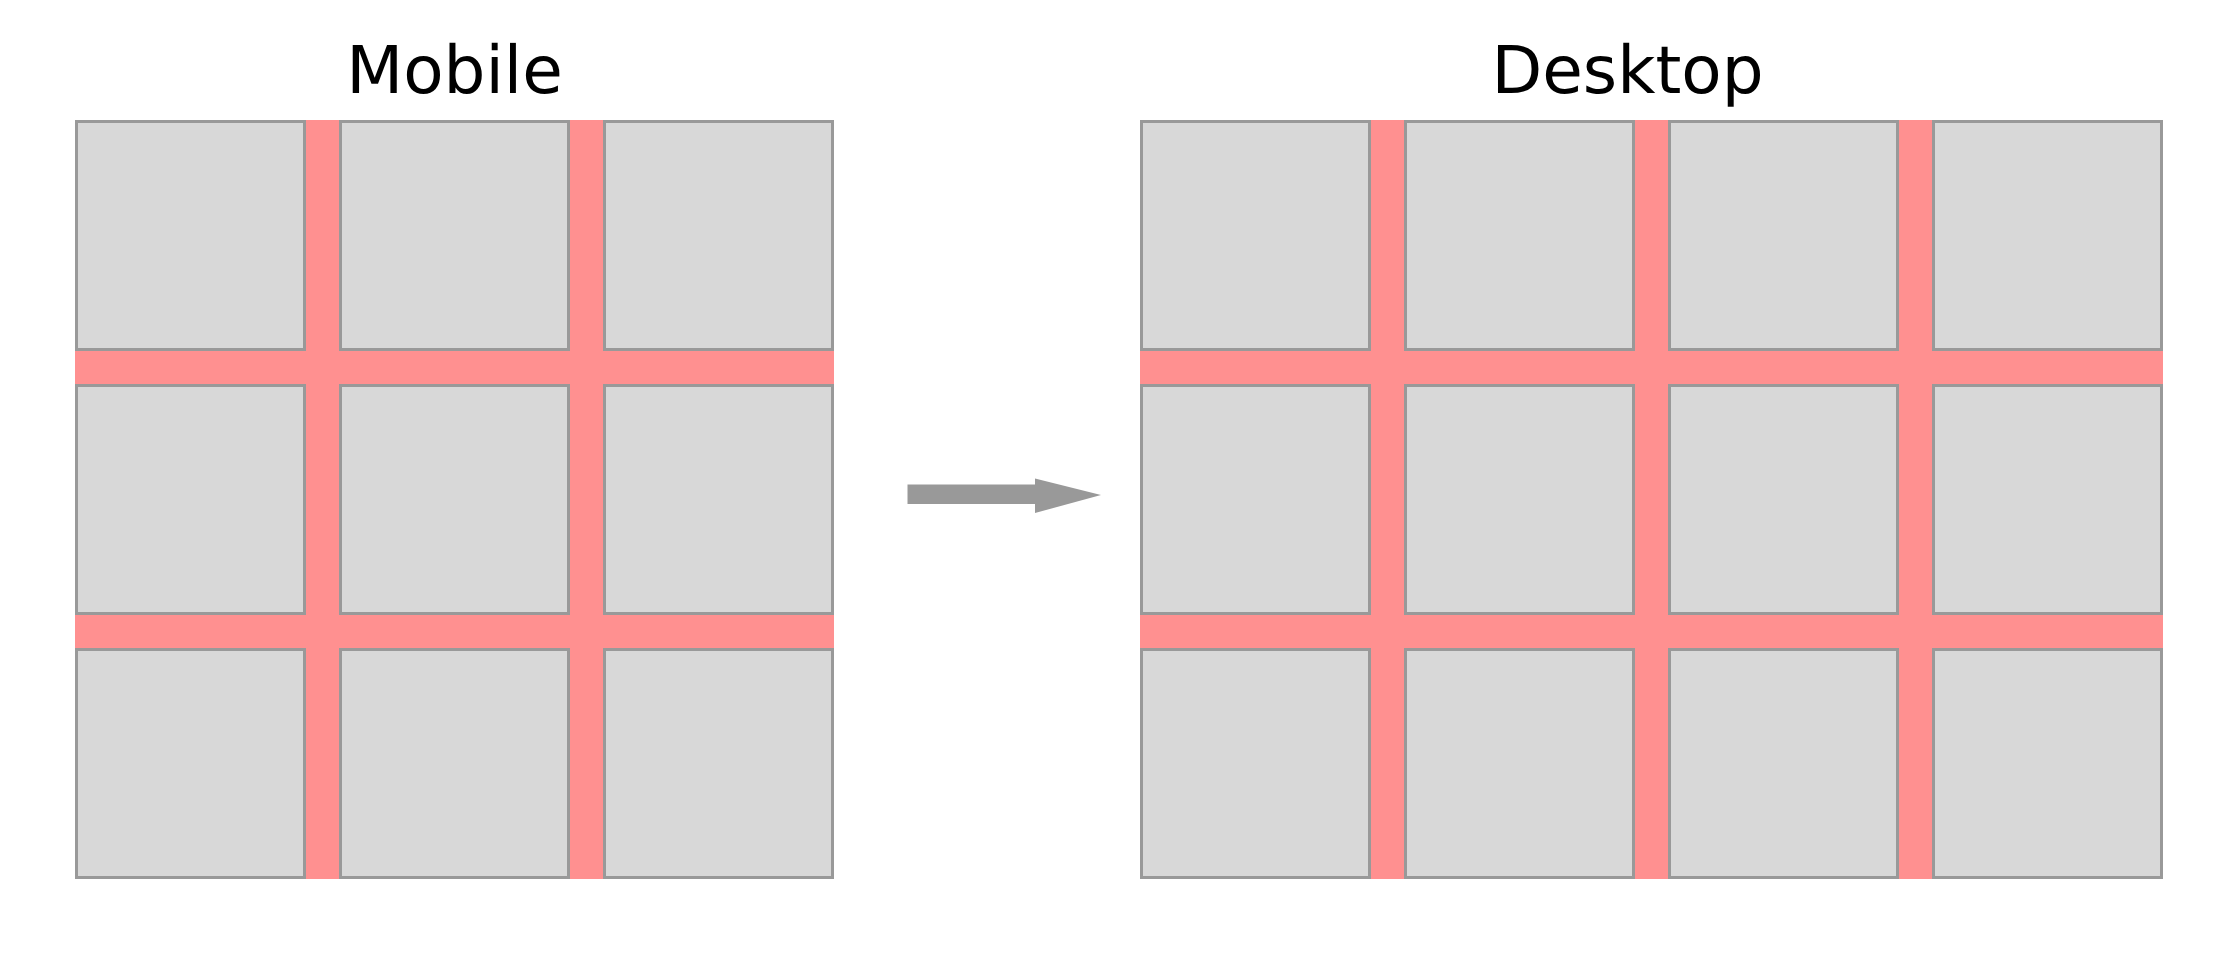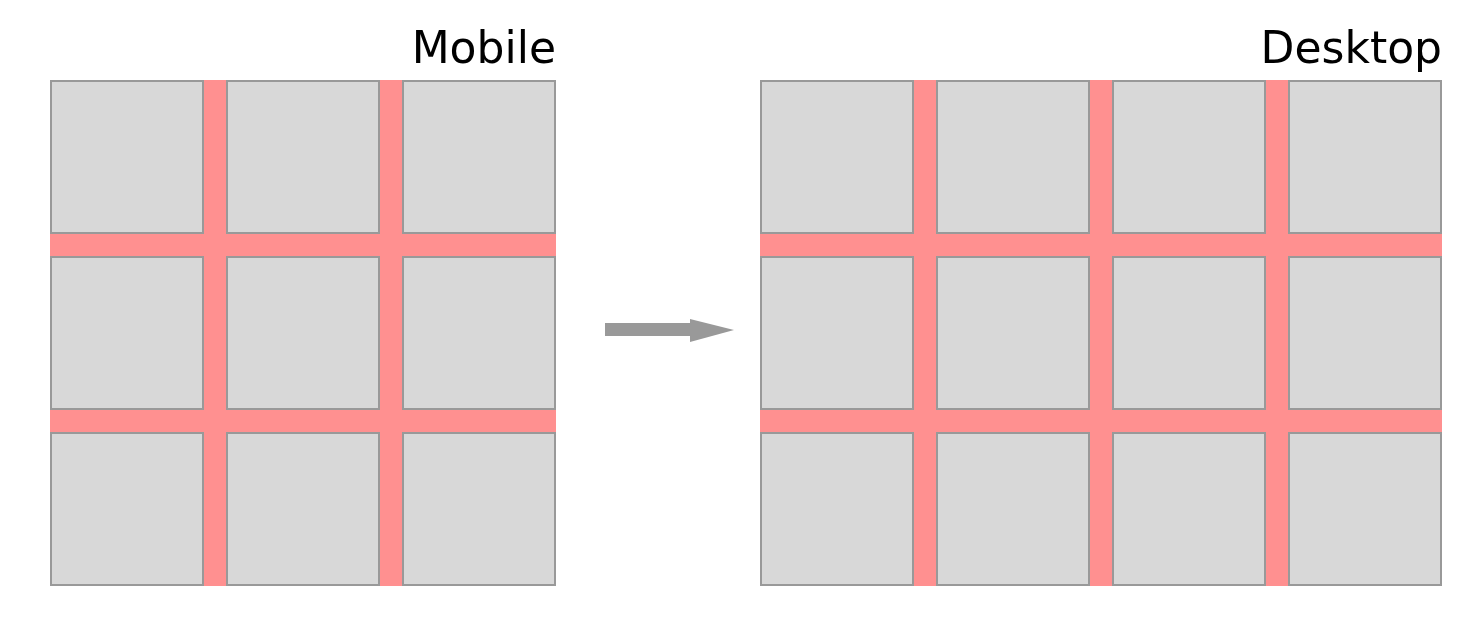--- a/index.html
+++ b/index.html
@@ -1,27 +1,27 @@
 <!DOCTYPE html>
 <html><head>
   <meta charset="utf-8">
   <style>
     html, body { margin: 0; padding: 0; background: #ffffff; }
     body { width: 1482px; height: 636px; position: relative; overflow: hidden;
            font-family: "DejaVu Sans", sans-serif; }
-    .panel-title { position: absolute; text-align: right; color: #000;
+    .panel-title { position: absolute; text-align: center; color: #000;
                    font-size: 44px; line-height: 52px; top: 22px; }
     .grid { position: absolute; top: 80px; display: grid; gap: 22px;
             background: #ff9090; }
     .cell { box-sizing: border-box; width: 154px; height: 154px;
             background: #d8d8d8; border: 2px solid #999999; }
     #mobile-grid { left: 50px; grid-template-columns: repeat(3, 154px); grid-template-rows: repeat(3, 154px); }
     #desktop-grid { left: 760px; grid-template-columns: repeat(4, 154px); grid-template-rows: repeat(3, 154px); }
     #mobile-title { left: 50px; width: 506px; }
-    #desktop-title { left: 760px; width: 682px; }
+    #desktop-title { left: 744px; width: 682px; }
     .arrow { position: absolute; left: 604px; top: 318px; width: 132px; height: 26px; }
   </style>
 </head>
 <body>
 
 <div>
   <div id="mobile-title" class="panel-title">Mobile</div>
   <div id="mobile-grid" class="grid" style="background: rgb(255, 144, 144);">
       <div class="cell" style="background: rgb(216, 216, 216); border-color: rgb(153, 153, 153);"></div>
       <div class="cell" style="background: rgb(216, 216, 216); border-color: rgb(153, 153, 153);"></div>

